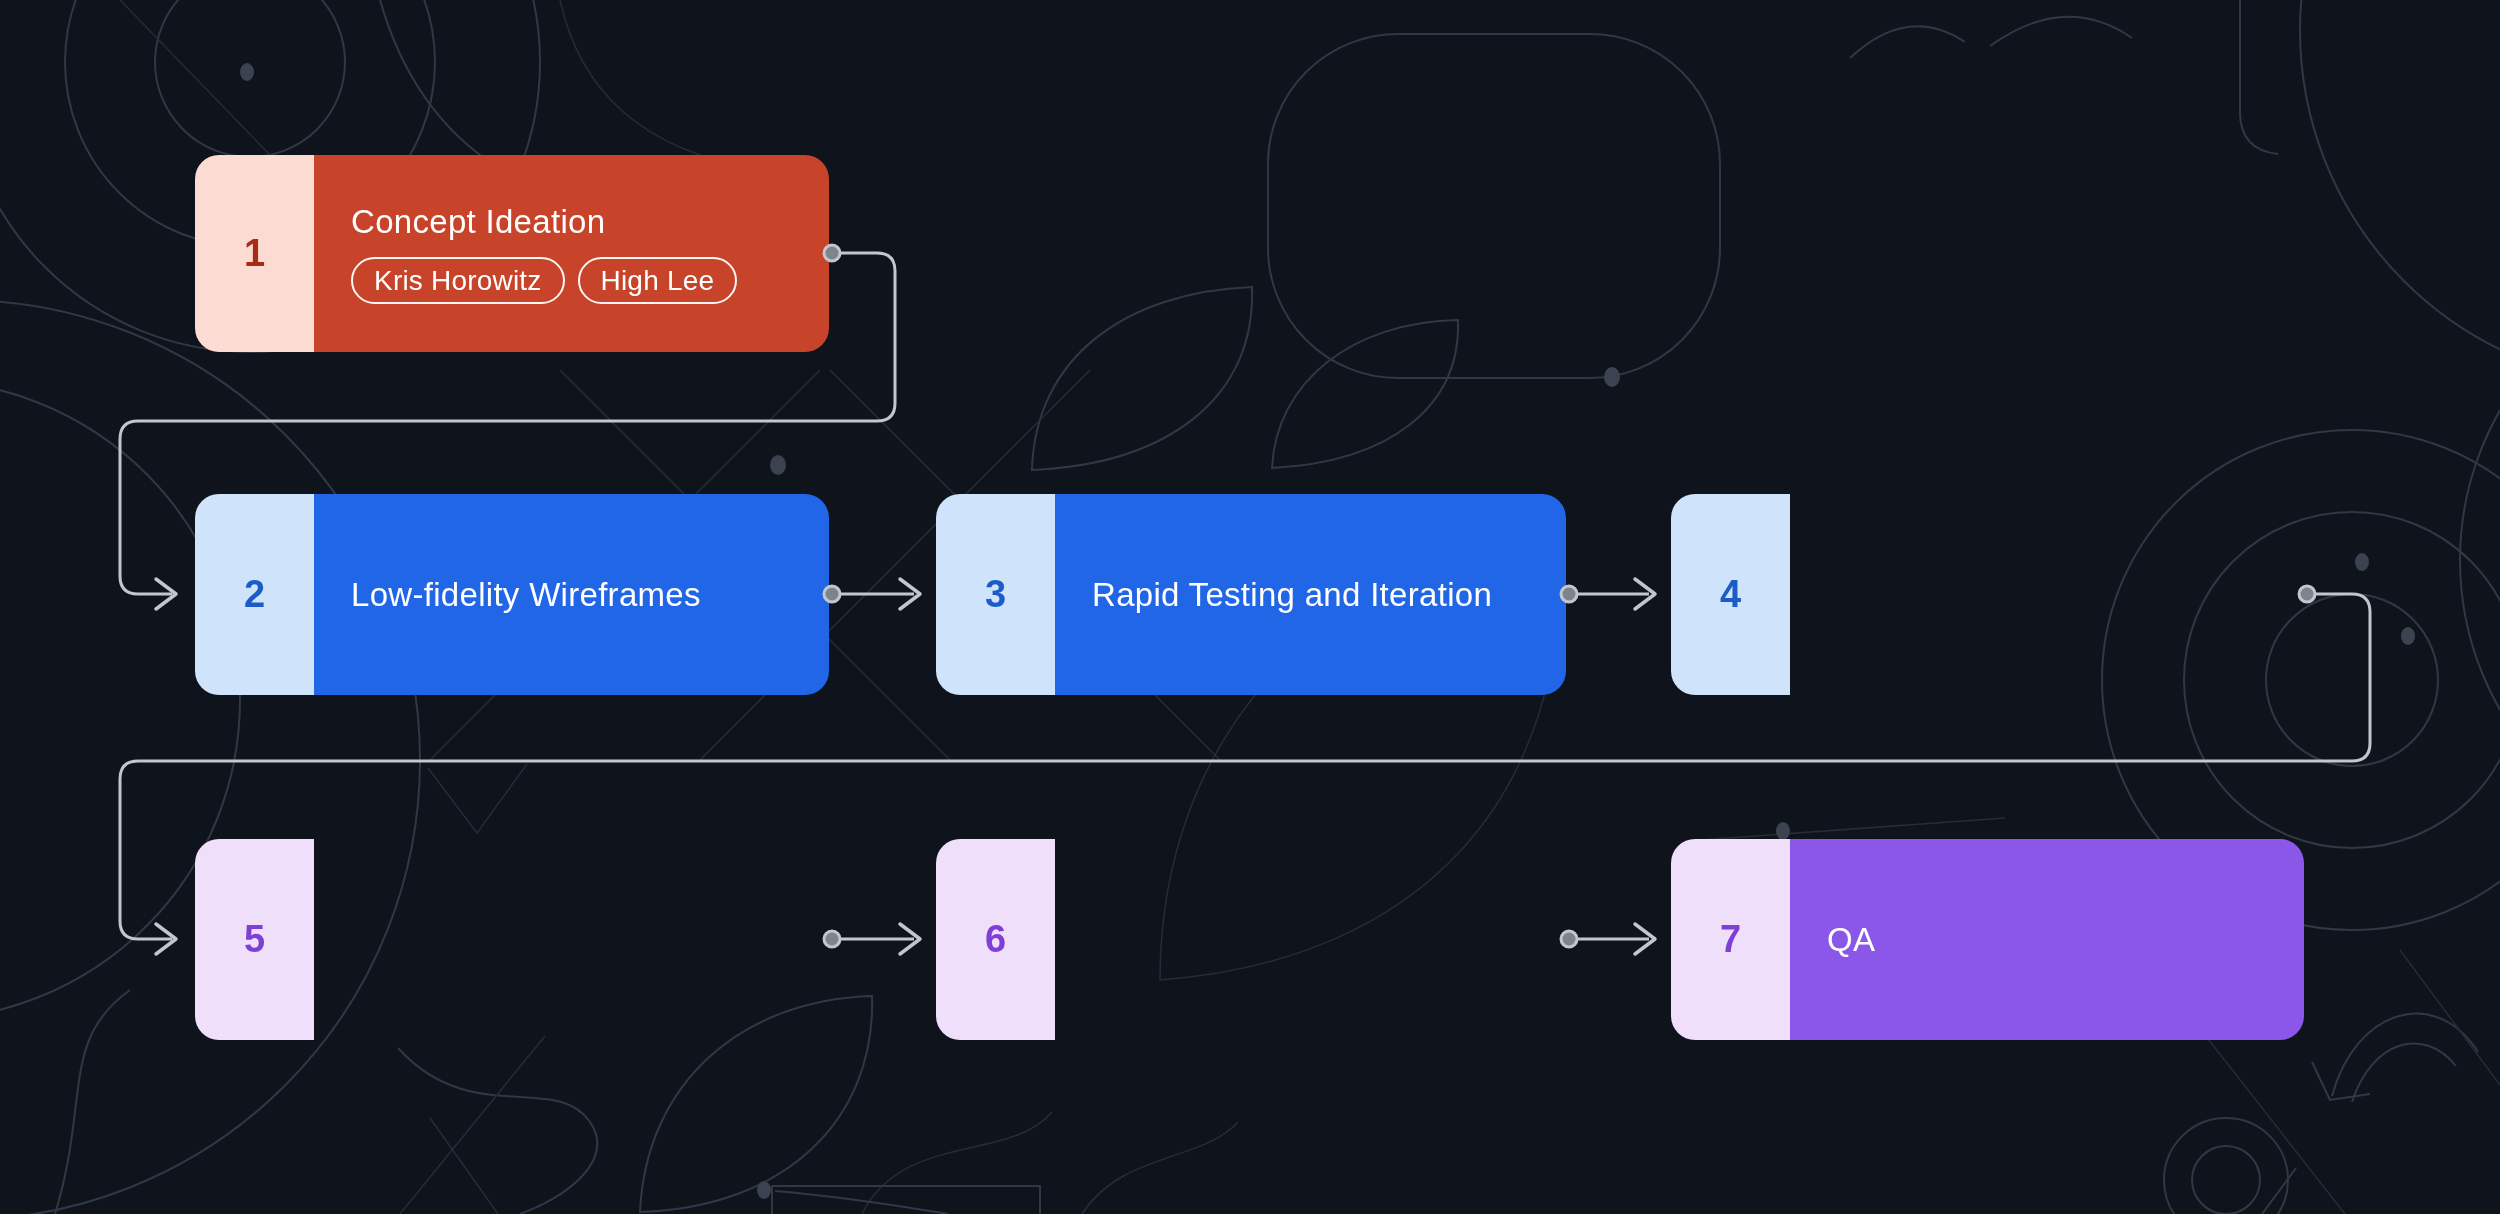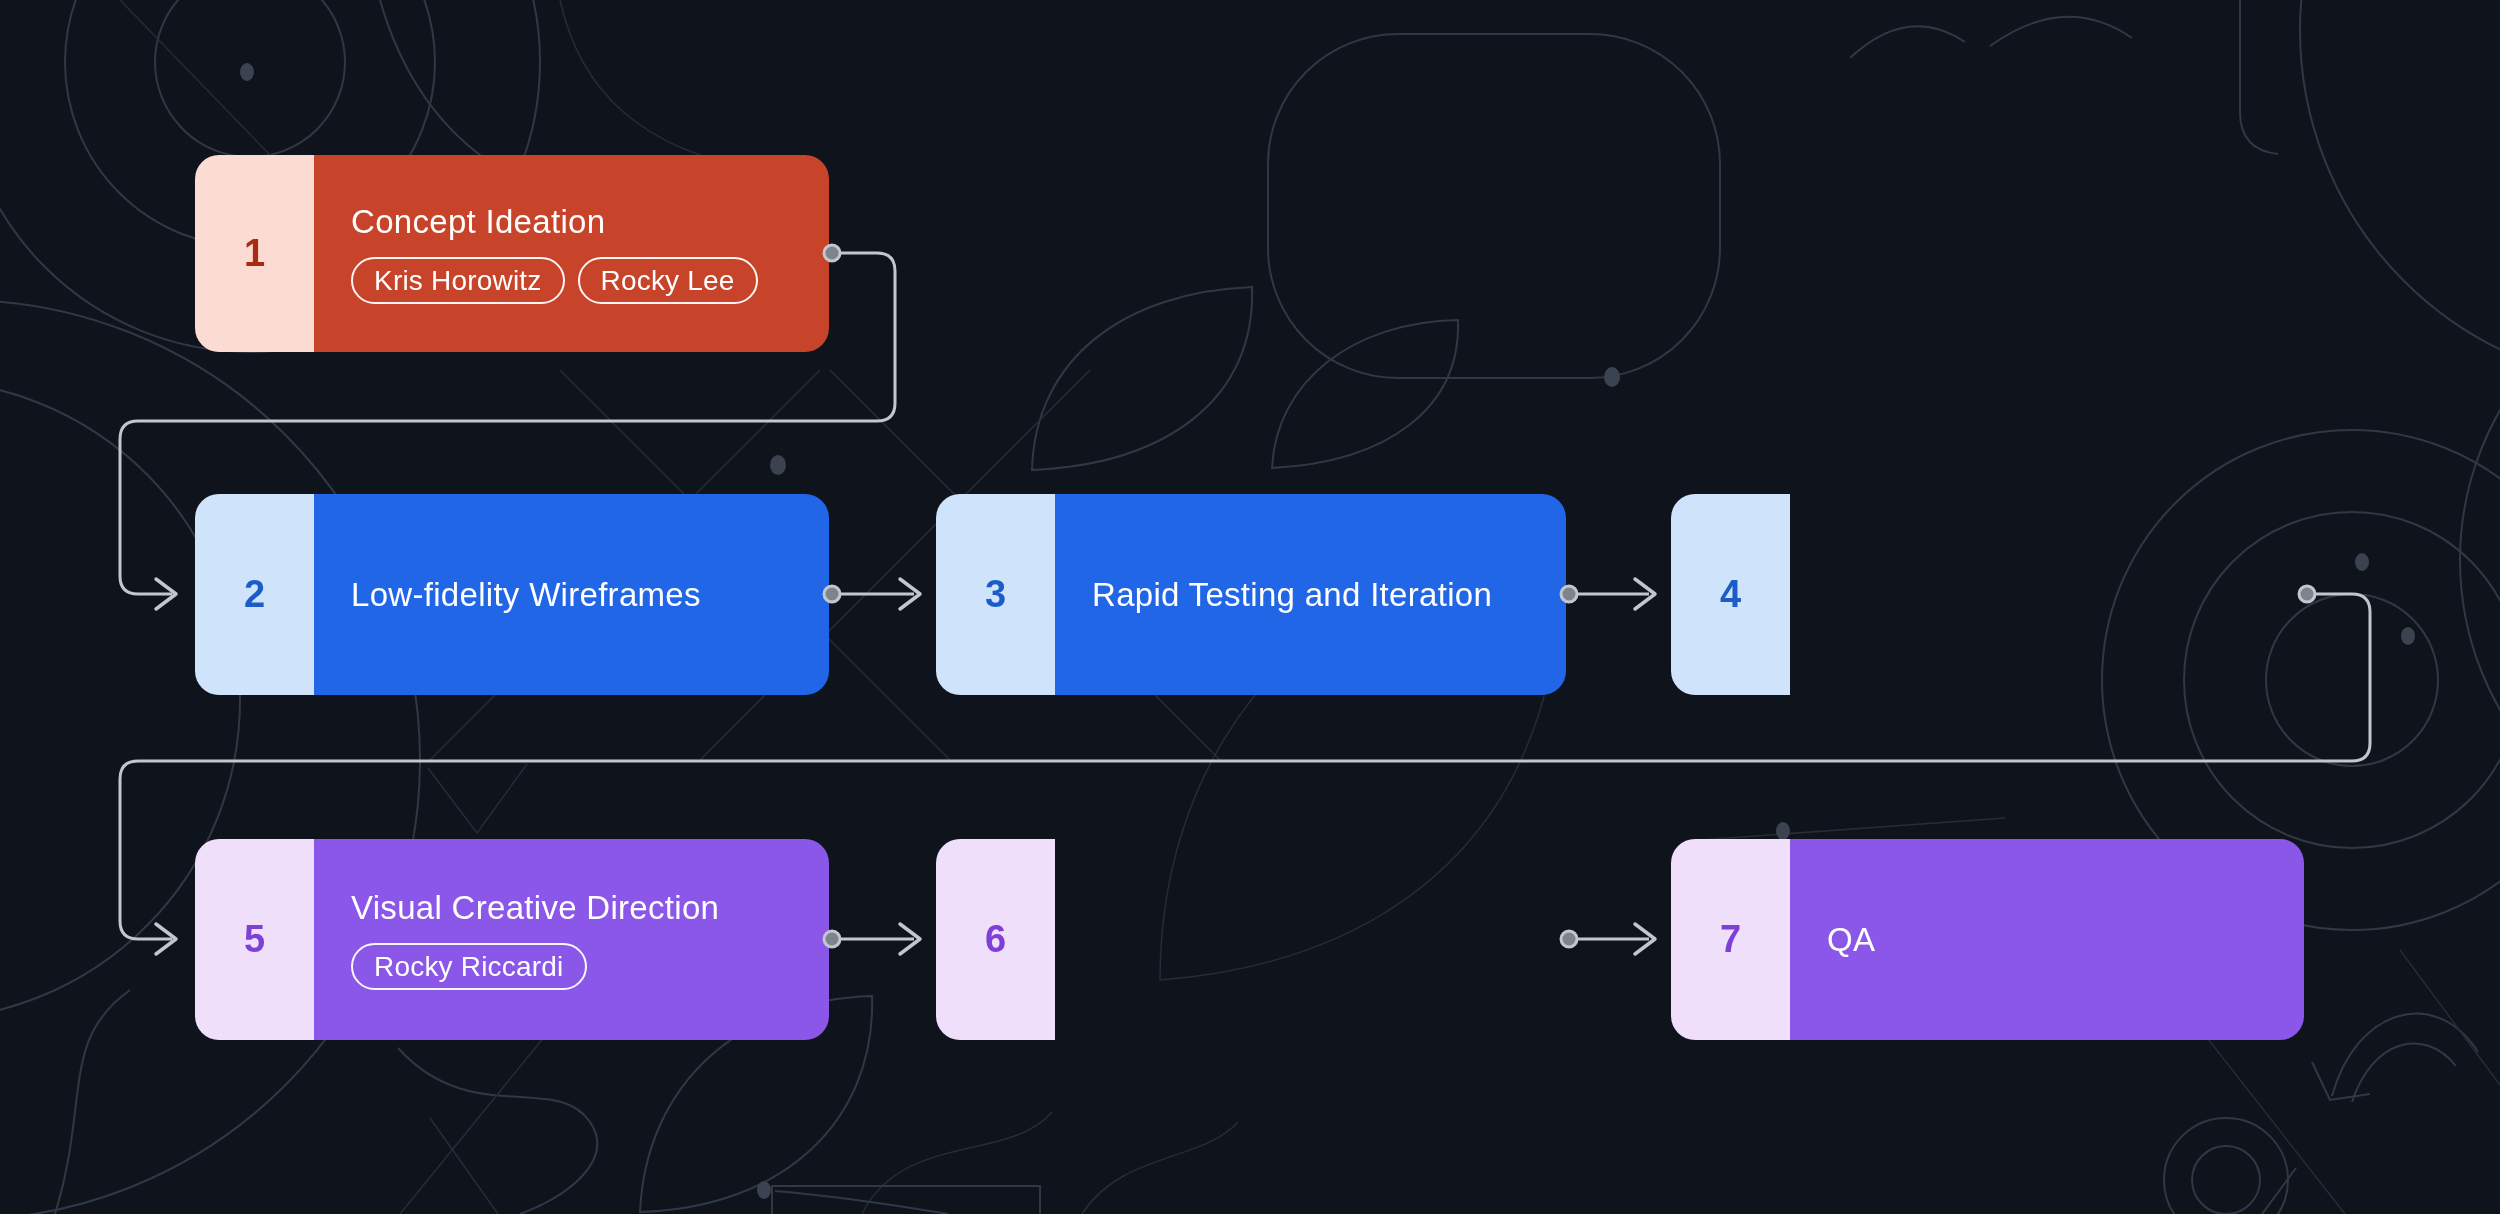--- a/index.html
+++ b/index.html
@@ -100,21 +100,21 @@
   </svg>
 
   <div class="card" style="left: 195px; top: 155px; width: 634px; height: 197px; --body: #c7432a; --strip: #fcdcd2; --num: #a82b16;">
     <div class="strip">
       <span class="num">1</span>
     </div>
     <div class="cbody">
       <div class="title">Concept Ideation</div>
       <div class="tags">
         <span class="tag">Kris Horowitz</span>
-        <span class="tag">Rocky Lee</span>
+        <span class="tag">High Lee</span>
       </div>
     </div>
   </div>
 
   <div class="card" style="left: 195px; top: 494px; width: 634px; height: 201px; --body: #2166e7; --strip: #cfe4fa; --num: #1c5cc9;">
     <div class="strip">
       <span class="num">2</span>
     </div>
     <div class="cbody">
       <div class="title">Low-fidelity Wireframes</div>
@@ -132,26 +132,20 @@
 
   <div class="card" style="left: 1671px; top: 494px; width: 633px; height: 201px; --body: #2166e7; --strip: #cfe4fa; --num: #1c5cc9;">
     <div class="strip">
       <span class="num">4</span>
     </div>
   </div>
 
   <div class="card" style="left: 195px; top: 839px; width: 634px; height: 201px; --body: #8b57e8; --strip: #efdffb; --num: #7e3fd6;">
     <div class="strip">
       <span class="num">5</span>
-    </div>
-    <div class="cbody">
-      <div class="title">Visual Creative Direction</div>
-      <div class="tags">
-        <span class="tag">Rocky Riccardi</span>
-      </div>
     </div>
   </div>
 
   <div class="card" style="left: 936px; top: 839px; width: 630px; height: 201px; --body: #8b57e8; --strip: #efdffb; --num: #7e3fd6;">
     <div class="strip">
       <span class="num">6</span>
     </div>
   </div>
 
   <div class="card" style="left: 1671px; top: 839px; width: 633px; height: 201px; --body: #8b57e8; --strip: #efdffb; --num: #7e3fd6;">

